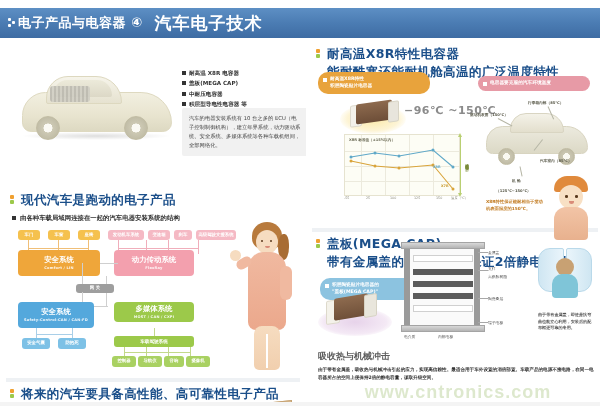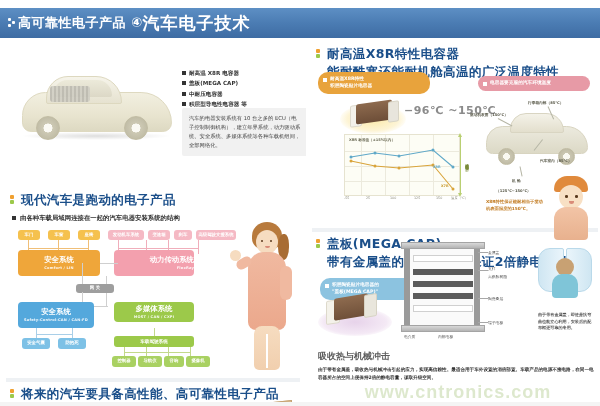--- a/index.html
+++ b/index.html
@@ -20,21 +20,21 @@
     display:flex;align-items:center;
   }
   .header .hdr-mark{
     margin-left:8px;width:8px;height:14px;position:relative;flex:0 0 auto;
   }
   .header .hdr-mark i{position:absolute;width:3px;height:3px;background:#fff;border-radius:1px;}
   .header .hdr-mark i:nth-child(1){left:0;top:2px;}
   .header .hdr-mark i:nth-child(2){left:4px;top:5px;}
   .header .hdr-mark i:nth-child(3){left:0;top:8px;}
   .hdr-sub{color:#fff;font-size:13px;font-weight:bold;letter-spacing:.5px;margin-left:2px;}
-  .hdr-title{color:#fff;font-size:17px;font-weight:bold;letter-spacing:1px;}
+  .hdr-title{color:#fff;font-size:17px;font-weight:bold;margin-left:12px;letter-spacing:1px;}
 
   
   .col-left{position:absolute;left:0;top:42px;width:306px;height:364px;background:#fff;}
   .col-right{position:absolute;left:306px;top:42px;width:294px;height:364px;background:#fff;}
   .vsep{position:absolute;left:306px;top:42px;width:1px;height:364px;background:#e2e2e2;}
 
   .intro{
     position:absolute;left:14px;top:4px;width:280px;
     font-size:7.2px;line-height:1.55;color:#333;font-weight:bold;
   }
@@ -265,21 +265,21 @@
 <body>
 
 <div class="page">
 
   <div class="header">
     <span class="hdr-mark">
         <i></i>
         <i></i>
         <i></i>
       </span>
-    <span class="hdr-sub">高可靠性电子产品 ④</span>
+    <span class="hdr-sub">电子产品与电容器 ④</span>
     <span class="hdr-title">汽车电子技术</span>
   </div>
 
   <div class="vsep"></div>
 
   <div class="col-left">
 
 
     <div class="car-wrap">
       <div class="car-shadow"></div>
@@ -328,21 +328,21 @@
 
       <div class="chip" style="left:102px;top:2px;width:36px;height:10px;background:#f5b9c4;">发动机车系统</div>
       <div class="chip" style="left:142px;top:2px;width:22px;height:10px;background:#f5b9c4;">变速箱</div>
       <div class="chip" style="left:168px;top:2px;width:18px;height:10px;background:#f5b9c4;">刹车</div>
       <div class="chip" style="left:190px;top:2px;width:40px;height:10px;background:#f5b9c4;">高级驾驶支援系统</div>
 
       <div class="nbox" style="left:12px;top:22px;width:82px;height:26px;background:#efa63a;">
         <span class="t1">安全系统</span>
         <span class="t2">Comfort / LIN</span>
       </div>
-      <div class="nbox" style="left:108px;top:22px;width:80px;height:26px;background:#f3a0ae;align-items:flex-end;">
+      <div class="nbox" style="left:108px;top:22px;width:80px;height:26px;background:#f3a0ae;">
         <span class="t1">动力传动系统</span>
         <span class="t2">FlexRay</span>
       </div>
 
       <div class="line" style="left:94px;top:35px;width:18px;height:1px;"></div>
       <div class="line" style="left:76px;top:35px;width:1px;height:26px;"></div>
       <div class="line" style="left:100px;top:48px;width:1px;height:30px;"></div>
       <div class="chip" style="left:70px;top:56px;width:38px;height:9px;background:#9e9e9e;">网 关</div>
       <div class="line" style="left:76px;top:64px;width:1px;height:14px;"></div>
       <div class="line" style="left:76px;top:78px;width:26px;height:1px;"></div>

